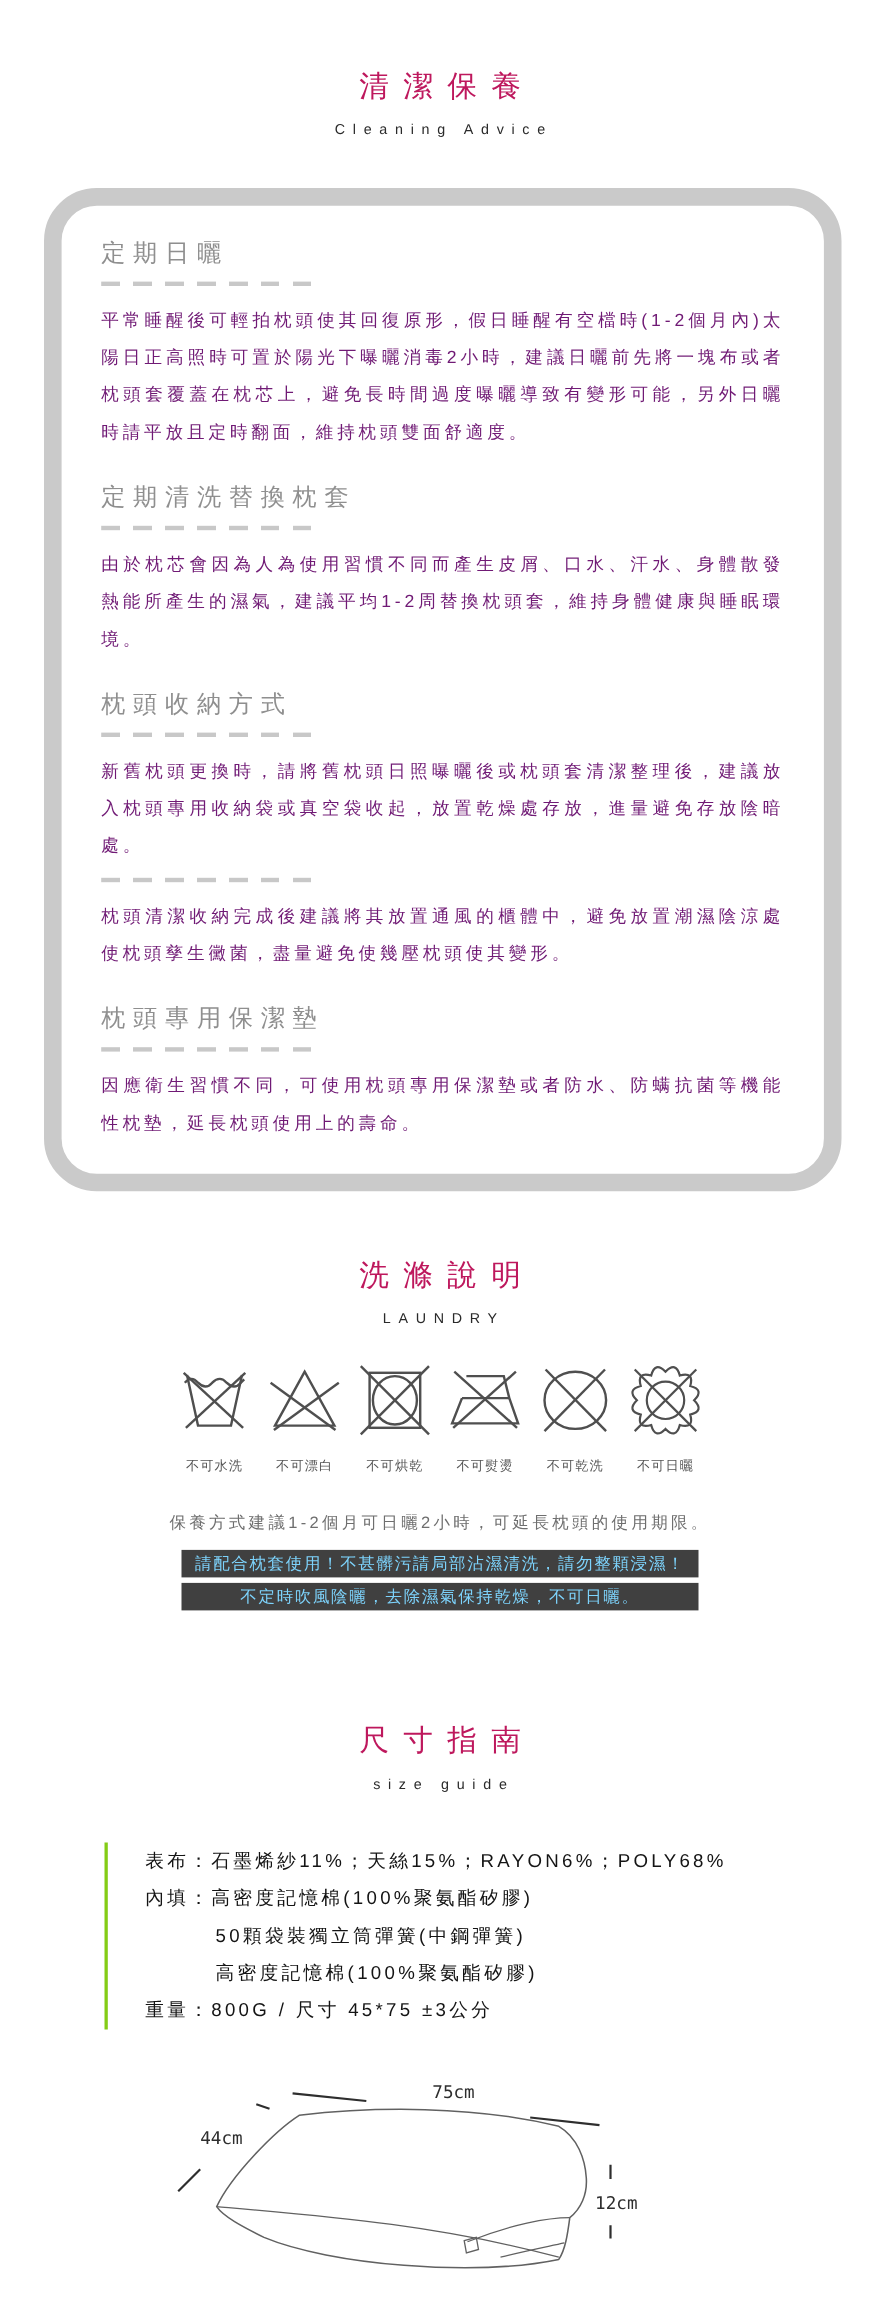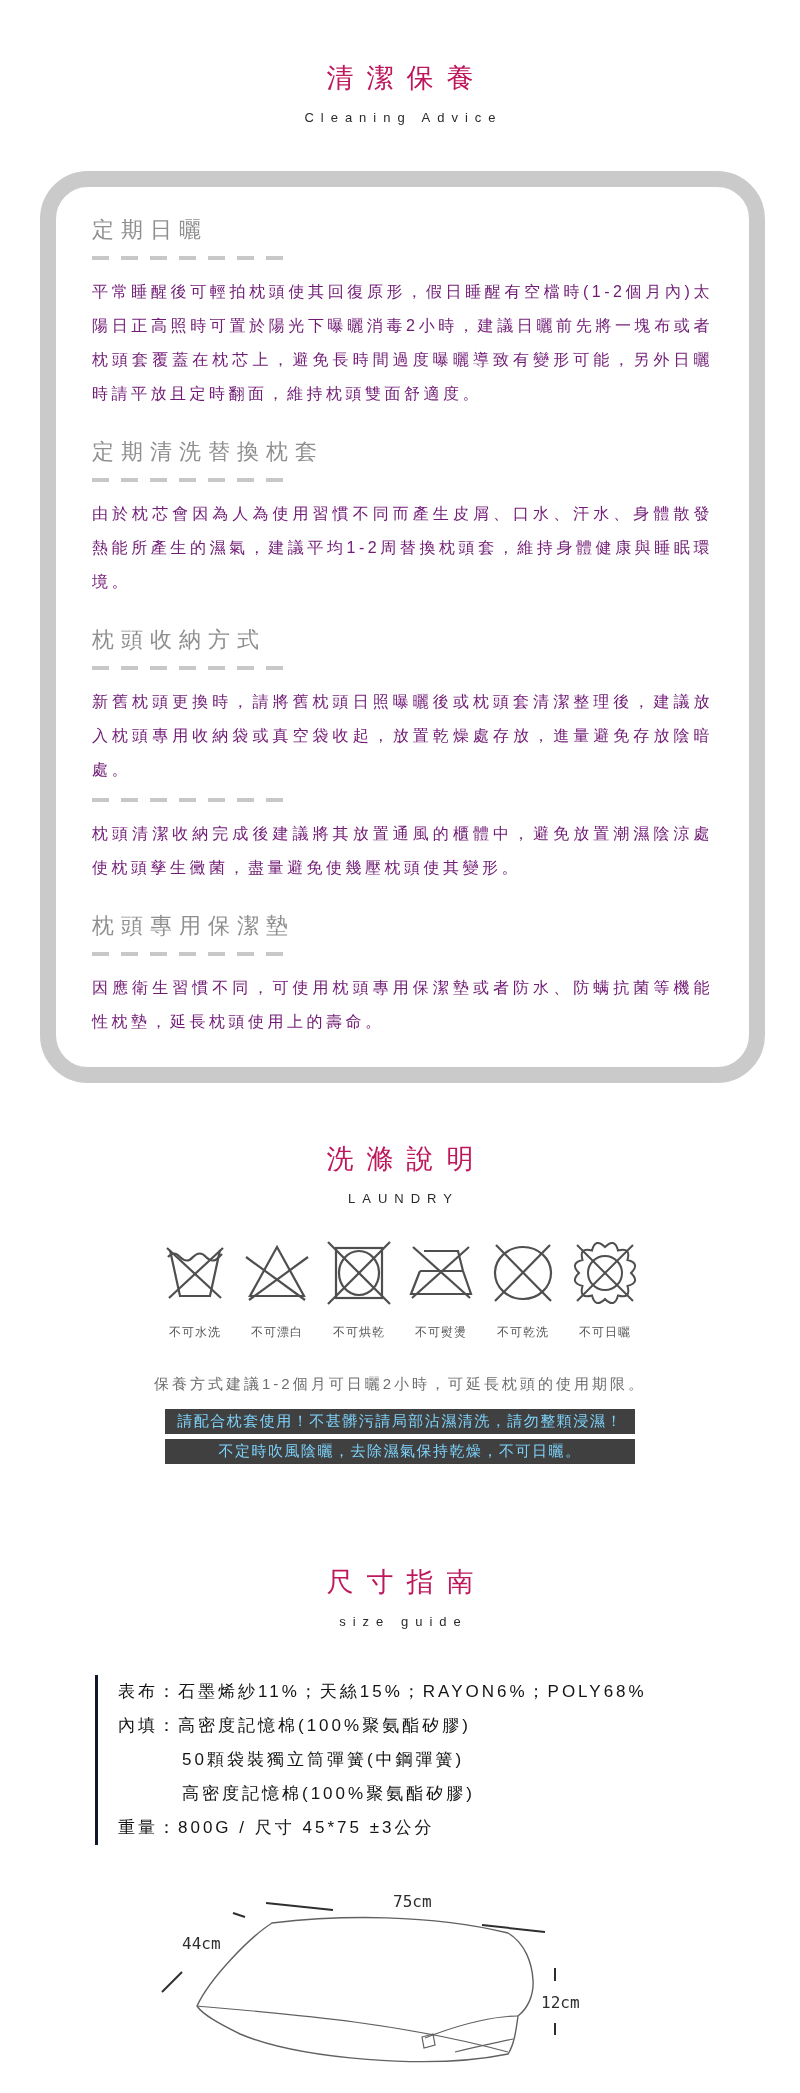--- a/index.html
+++ b/index.html
@@ -66,22 +66,22 @@
     background:#404040; color:#7dd3fc;
     font-size:15px; letter-spacing:1.5px;
     display:flex; align-items:center; justify-content:center;
     white-space:nowrap;
   }
 
   
   .size-header { margin-top:100px; }
   .spec-block {
     margin:46px 0 0 95px;
-    border-left:3px solid #0f172a;
-    padding-left:20px;
+    border-left:3px solid #84cc16;
+    padding-left:34px;
   }
   .spec-row {
     font-size:17px; line-height:34px; letter-spacing:3px; color:#141414;
     white-space:nowrap;
   }
   .spec-row.indent { padding-left:64px; }
 
   
   .pillow-figure { margin:38px auto 0 auto; width:620px; }
   .pillow-figure svg { display:block; }

